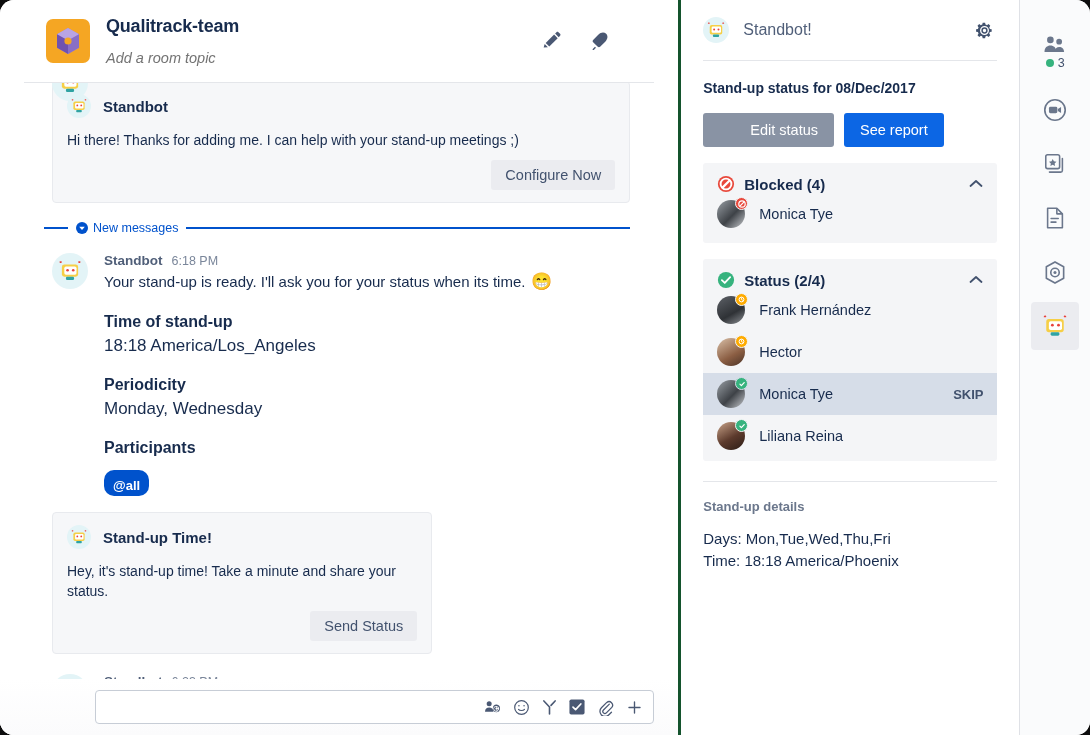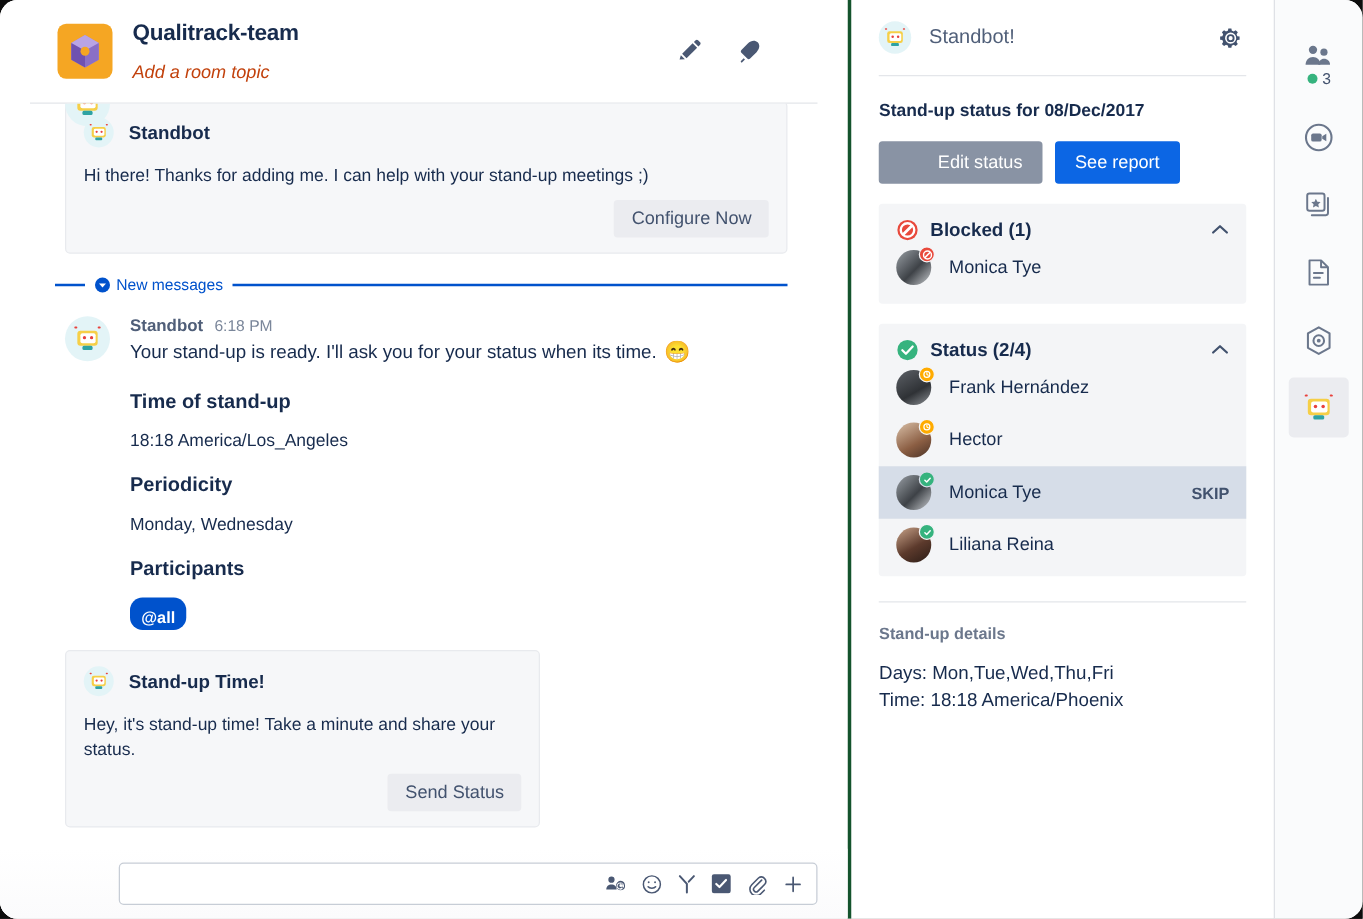--- a/index.html
+++ b/index.html
@@ -40,21 +40,21 @@
     background: #f5a623;
     display: flex; align-items: center; justify-content: center;
     flex: none;
   }
   .room-titles { margin-left: 16px; }
   .room-name {
     font-size: 18px; font-weight: bold; color: #172b4d;
     letter-spacing: -0.2px; line-height: 22px;
   }
   .room-topic {
-    font-size: 14.5px; font-style: italic; color: #c2410c;
+    font-size: 14.5px; font-style: italic; color: #737373;
     line-height: 20px; margin-top: 11px;
   }
   .header-actions {
     margin-left: auto;
     display: flex; align-items: center; gap: 26px;
     padding-right: 44px;
   }
   .hdr-icon { cursor: pointer; display: flex; }
 
   .thread-divider {
@@ -138,21 +138,21 @@
   .msg-body { margin-left: 16px; flex: 1; min-width: 0; }
   .msg-meta { display: flex; align-items: baseline; gap: 9px; }
   .msg-author { font-size: 13.5px; font-weight: bold; color: #505f79; }
   .msg-time { font-size: 12.5px; color: #7a869a; }
   .msg-text { font-size: 15px; color: #172b4d; line-height: 22px; margin-top: 3px; display:flex; align-items:center; gap:6px;}
 
   .detail-h {
     font-size: 16px; font-weight: bold; color: #172b4d;
     margin-top: 20px;
   }
-  .detail-v { font-size: 14px; color: #172b4d; margin-top: 13px; }
+  .detail-v { font-size: 17px; color: #172b4d; margin-top: 5px; }
   .pill {
     display: inline-block;
     background: #0052cc; color: #fff;
     font-size: 13px; font-weight: bold;
     padding: 8px 9px 3px; border-radius: 10px;
     margin-top: 13px;
   }
 
   .composer-wrap {
     flex: none;
@@ -516,21 +516,21 @@
 
       <div class="status-group">
         <div class="group-head">
           <span style="display:flex;">
             <svg width="18" height="18" viewBox="0 0 20 20">
               <circle cx="10" cy="10" r="9" fill="#e8493c"></circle>
               <rect x="3.6" y="8.8" width="12.8" height="2.5" rx="1.2" fill="#fff" transform="rotate(-45 10 10)"></rect>
               <circle cx="10" cy="10" r="6" fill="none" stroke="#fff" stroke-width="2.1"></circle>
             </svg>
           </span>
-          <span class="group-label">Blocked (1)</span>
+          <span class="group-label">Blocked (4)</span>
           <span class="chevron">
             <svg width="14" height="10" viewBox="0 0 14 10" fill="none" stroke="#42526e" stroke-width="1.8" stroke-linecap="round" stroke-linejoin="round">
               <path d="M1.5 7 L7 2 L12.5 7"></path>
             </svg>
           </span>
         </div>
         <div class="person">
           <span class="p-avatar-wrap">
             <span class="p-avatar" style="background:linear-gradient(135deg,#9aa0a6,#3e4247 55%,#c9ccd0);"></span>
             <span class="p-badge" style="background:#e8493c;">

